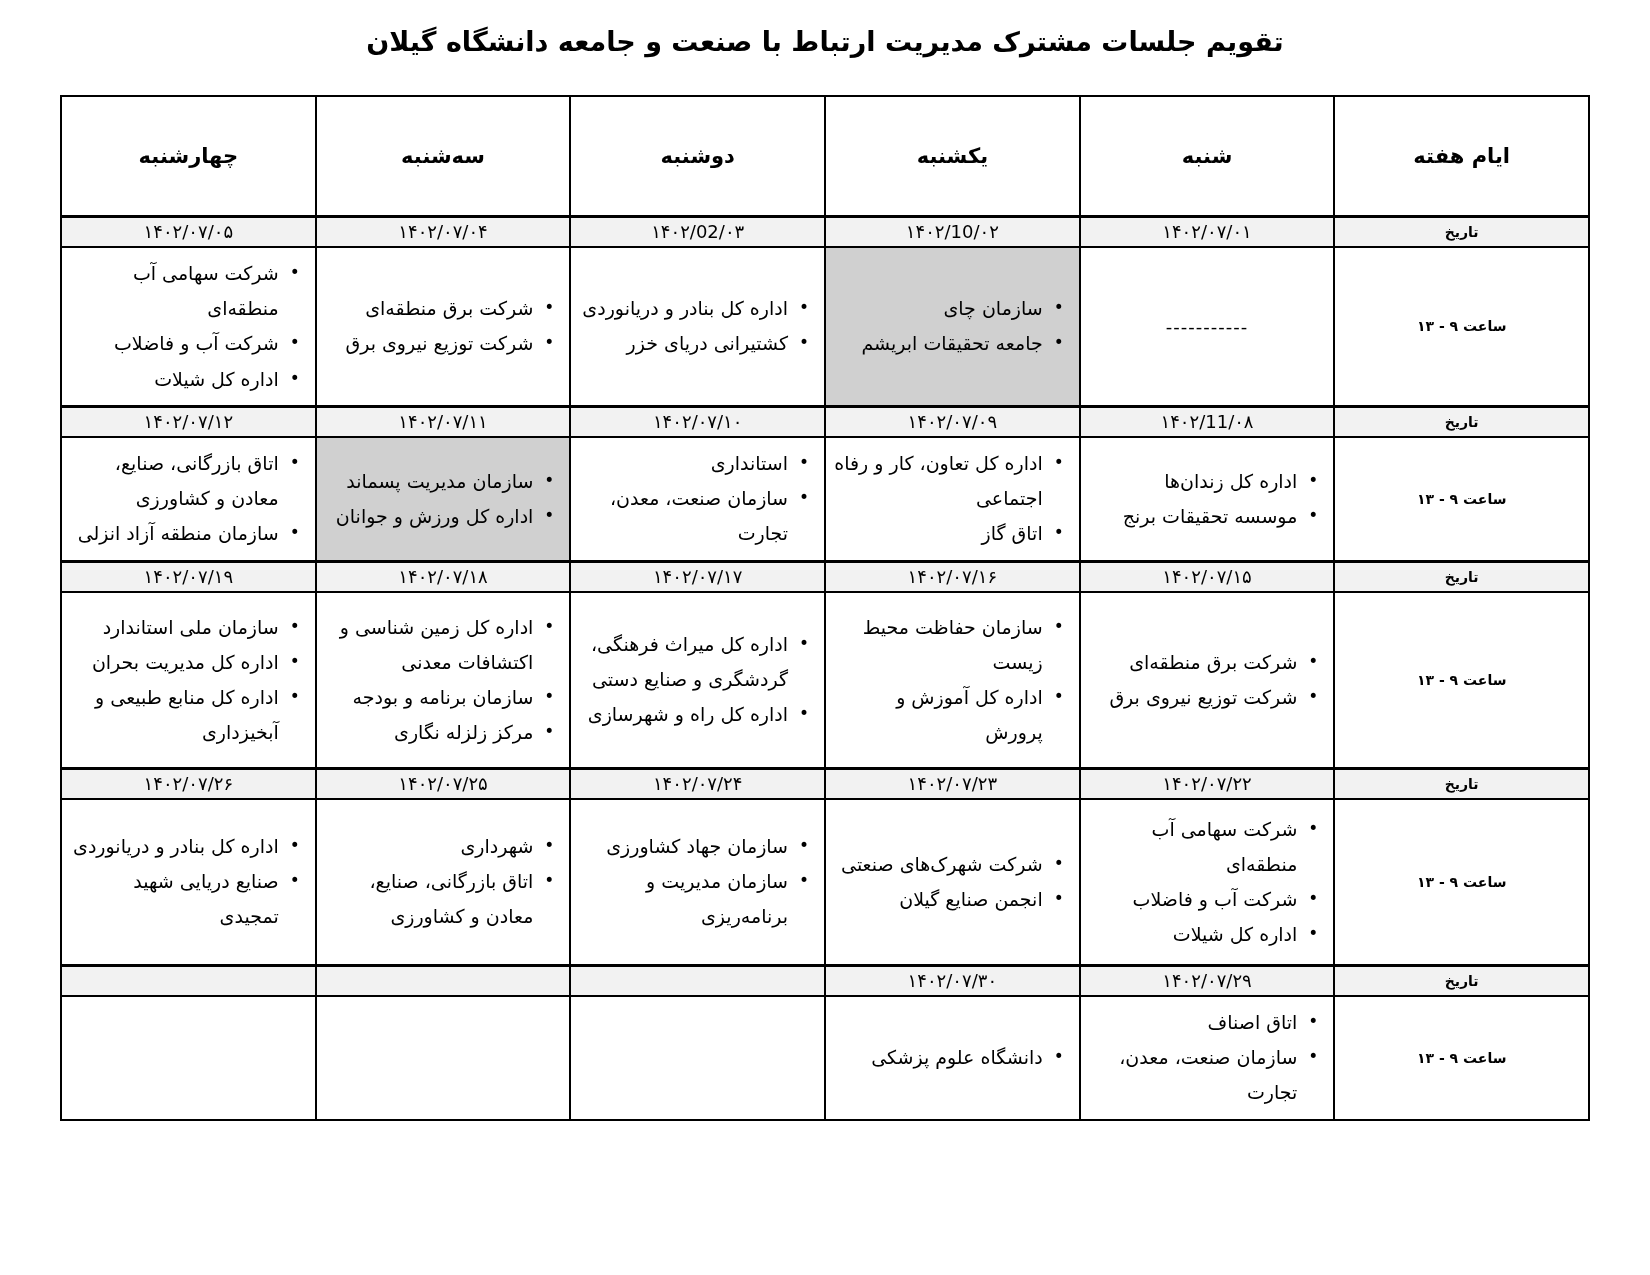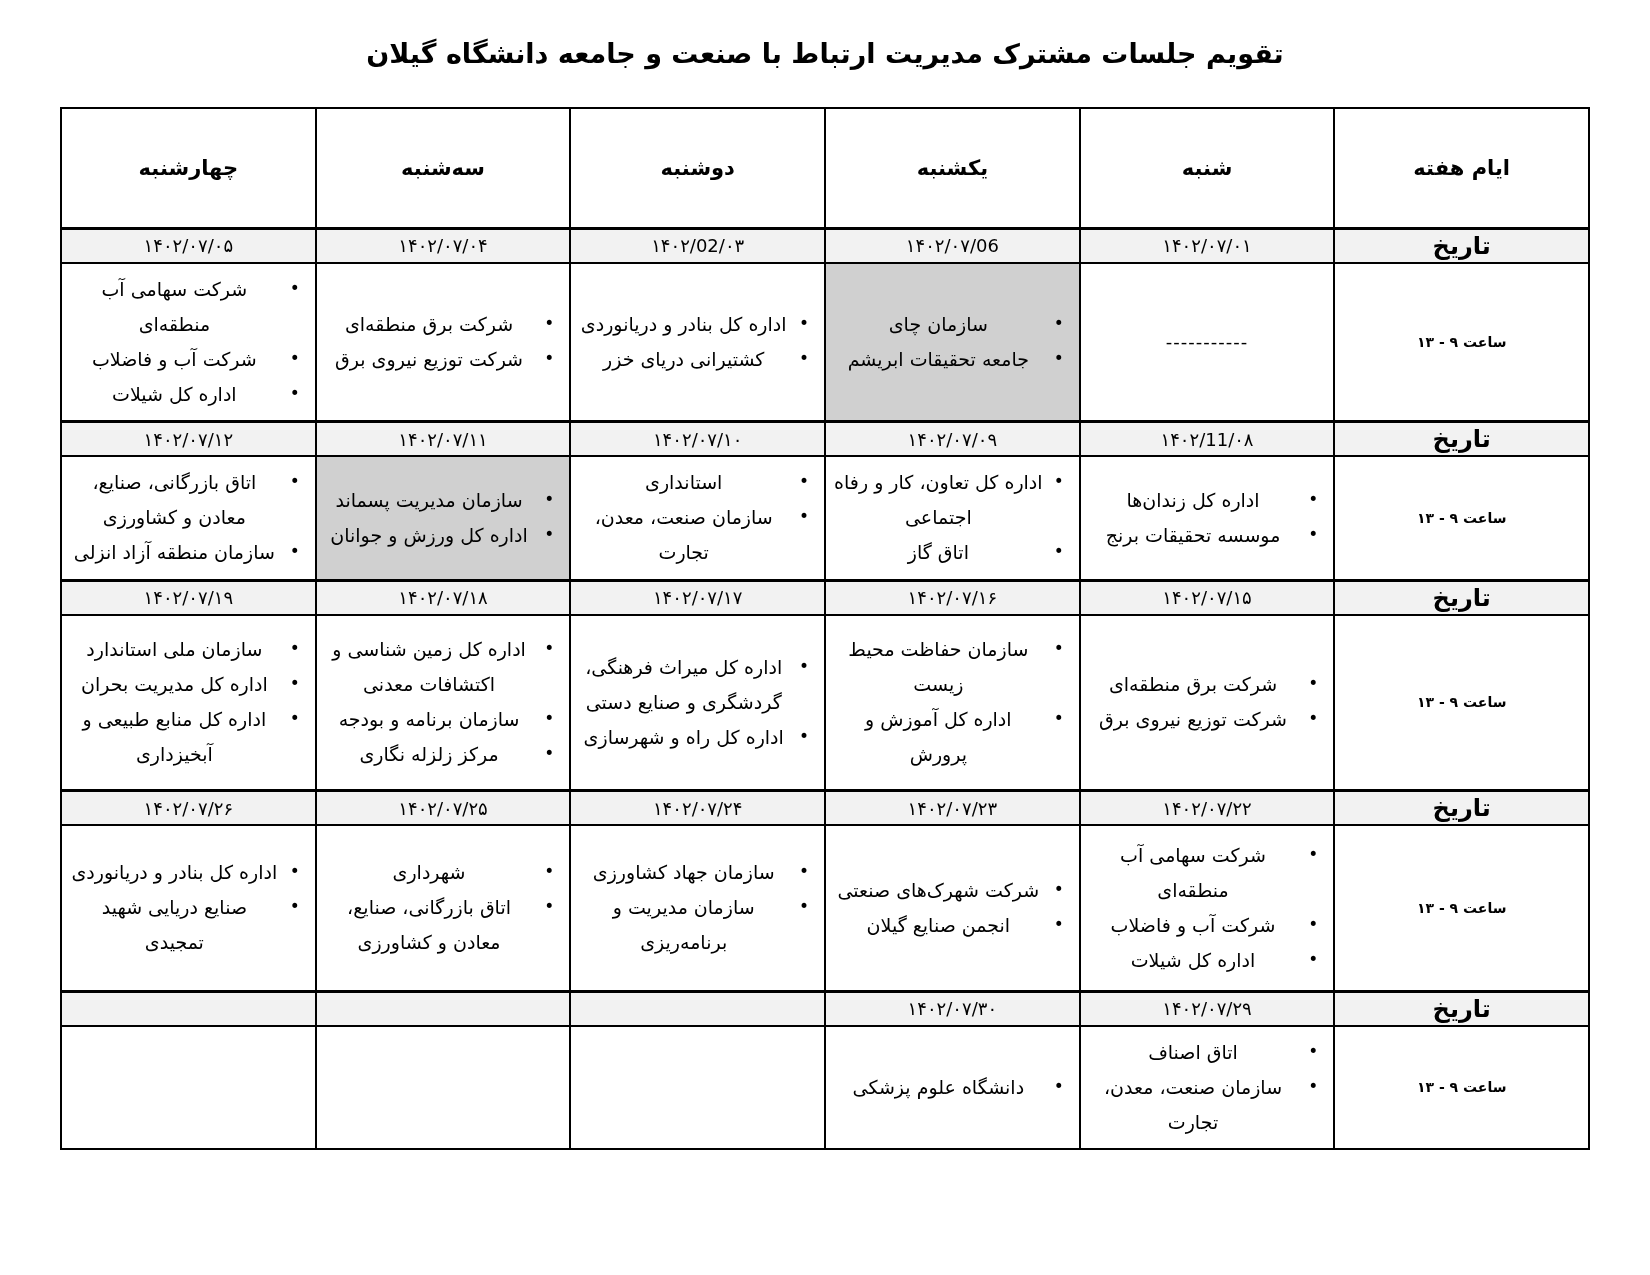--- a/index.html
+++ b/index.html
@@ -6,39 +6,39 @@
     --border:#000000;
     --hl:#d0d0d0;
     --daterow:#f2f2f2;
     --text:#000000;
     --bg:#ffffff;
   }
   *{box-sizing:border-box;}
   body{margin:0;background:var(--bg);color:var(--text);
        font-family:"DejaVu Sans", sans-serif;}
   .page{width:1650px;height:1275px;background:var(--bg);overflow:hidden;}
-  .title{margin:0 60px 36px;padding-top:36px;text-align:center;
+  .title{margin:0 60px 36px;padding-top:24px;text-align:center;
          font-size:27px;font-weight:bold;line-height:1.3;}
   table.cal{border-collapse:collapse;table-layout:fixed;width:1530px;margin:0 60px;
             border:2px solid var(--border);}
   .cal th,.cal td{border:2px solid var(--border);text-align:center;
                   vertical-align:middle;padding:4px 6px;overflow:hidden;}
   .cal thead th{height:120px;font-size:21px;font-weight:bold;text-align:center;}
   tr.date-row th,tr.date-row td{background:var(--daterow);height:31px;
                                 border-top:3px solid var(--border);
                                 font-size:18px;font-weight:normal;padding:2px 12px;}
-  tr.date-row th{font-weight:bold;font-size:24px;}
+  tr.date-row th{font-weight:bold;font-size:14px;}
   tr.content-row th{font-weight:bold;font-size:14px;white-space:nowrap;}
   tr.content-row td{padding:8px 4px;}
   tr.h1{height:142px;} tr.h2{height:110px;} tr.h3{height:176px;}
   tr.h4{height:166px;} tr.h5{height:100px;}
   td.hl{background:var(--hl);}
   .item{display:flex;align-items:flex-start;font-size:19px;line-height:1.85;}
   .bullet{flex:0 0 32px;font-size:17px;line-height:1.95;}
-  .txt{flex:1;text-align:center;padding-left:4px;}
+  .txt{flex:1;text-align:right;padding-left:4px;}
   .dashes{display:inline-block;font-size:18px;letter-spacing:1px;}
 </style>
 </head>
 <body>
 
 <div class="page" dir="rtl">
   <h1 class="title">تقویم جلسات مشترک مدیریت ارتباط با صنعت و جامعه دانشگاه گیلان</h1>
   <table class="cal" id="cal-table" dir="rtl">
     <thead>
         <tr>
@@ -47,21 +47,21 @@
           <th>یکشنبه</th>
           <th>دوشنبه</th>
           <th>سه‌شنبه</th>
           <th>چهارشنبه</th>
         </tr>
       </thead>
     <tbody>
         <tr class="date-row">
           <th>تاریخ</th>
           <td><span dir="ltr">۱۴۰۲/۰۷/۰۱</span></td>
-          <td><span dir="ltr">۱۴۰۲/۰۷/06</span></td>
+          <td><span dir="ltr">۱۴۰۲/10/۰۲</span></td>
           <td><span dir="ltr">۱۴۰۲/02/۰۳</span></td>
           <td><span dir="ltr">۱۴۰۲/۰۷/۰۴</span></td>
           <td><span dir="ltr">۱۴۰۲/۰۷/۰۵</span></td>
         </tr>
         <tr class="content-row h1">
           <th>ساعت ۹ - ۱۳</th>
           <td><span class="dashes" dir="ltr">-----------</span></td>
           <td class="hl">
             <div class="item">
               <span class="bullet">•</span>

